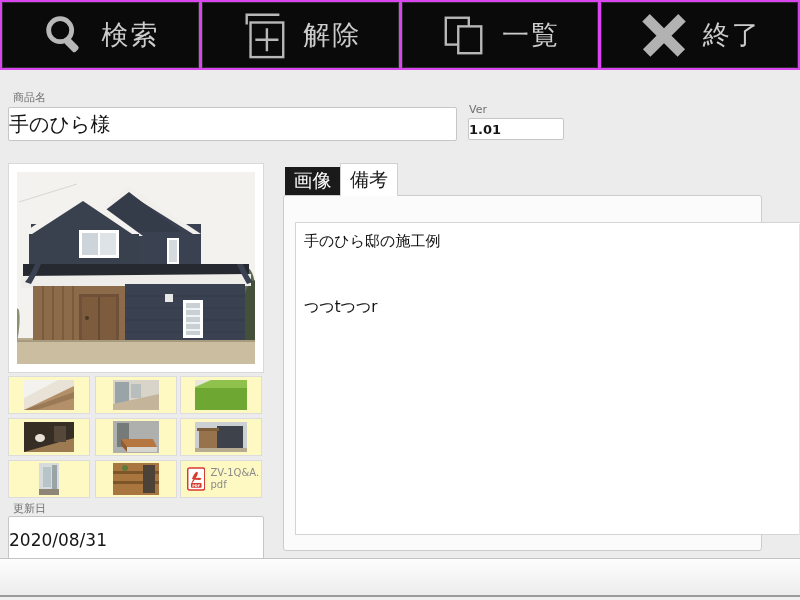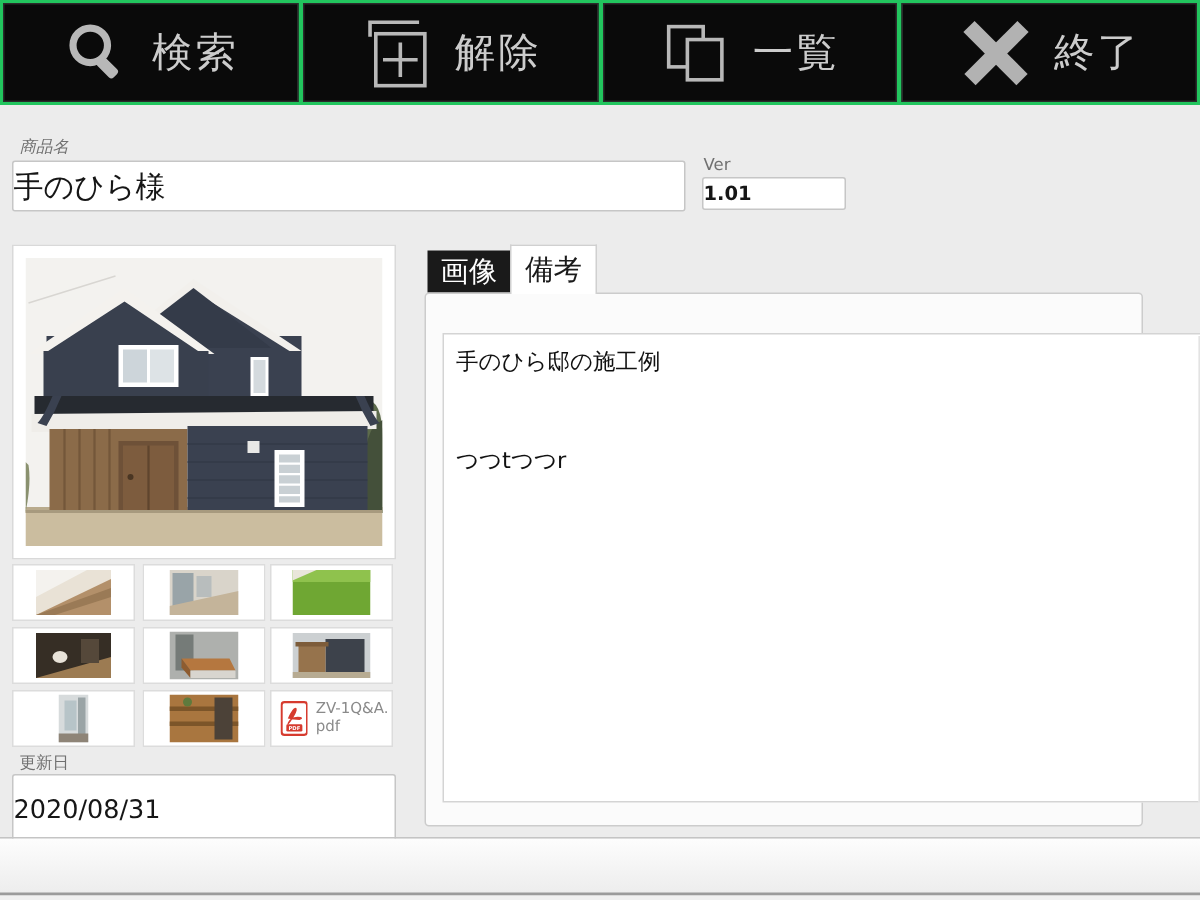--- a/index.html
+++ b/index.html
@@ -6,21 +6,21 @@
   html,body { width:800px; height:600px; overflow:hidden; }
   body {
     font-family:"DejaVu Sans","Liberation Sans",sans-serif;
     background:#ececec;
     position:relative;
   }
 
   
   .toolbar {
     position:absolute; left:0; top:0; width:800px; height:70px;
-    background:#22c55e; display:flex; gap:3px; padding:2px;
+    background:#d946ef; display:flex; gap:3px; padding:2px;
   }
   .tb-btn {
     flex:1; background:#0a0a0a; border:1px solid #2b2b2b;
     display:flex; align-items:center; justify-content:center; gap:14px;
     cursor:pointer;
   }
   .tb-btn .label { color:#cccccc; font-size:27px; letter-spacing:2px; }
   .tb-btn svg { display:block; }
 
   
@@ -33,21 +33,21 @@
 
   
   .photo-panel {
     position:absolute; left:8px; top:163px; width:256px; height:210px;
     background:#ffffff; border:1px solid #d9d9d9; padding:8px; cursor:pointer;
   }
   .photo-panel svg { display:block; }
 
   
   .thumb-cell {
-    position:absolute; width:82px; height:38px; background:#ffffff;
+    position:absolute; width:82px; height:38px; background:#fef9c3;
     border:1px solid #dcdcdc; display:flex; align-items:center;
     justify-content:center; cursor:pointer;
   }
   .pdf-cell { justify-content:flex-start; gap:5px; padding-left:6px; }
   .pdf-name {
     font-size:10px; color:#8a8a8a; width:52px; word-break:break-all;
     line-height:12px;
   }
 
   
@@ -150,21 +150,21 @@
         <g fill="#b2b2b2">
           <rect x="0" y="21" width="52" height="11" transform="rotate(45 26 26)"></rect>
           <rect x="0" y="21" width="52" height="11" transform="rotate(-45 26 26)"></rect>
         </g>
       </svg>
     </span>
     <span class="label">終了</span>
   </div>
 </div>
 
-<div class="fld-label" style="left:13px; top:90px;font-style:italic;">商品名</div>
+<div class="fld-label" style="left:13px; top:90px;">商品名</div>
 <div class="fld-input" style="left:8px; top:107px; width:449px; height:34px; font-size:20px;">
   <span>手のひら様</span>
 </div>
 
 <div class="fld-label" style="left:469px; top:103px;">Ver</div>
 <div class="fld-input" style="left:468px; top:118px; width:96px; height:22px; font-size:13px; font-weight:600;">
   <span>1.01</span>
 </div>
 
 <div class="photo-panel">

